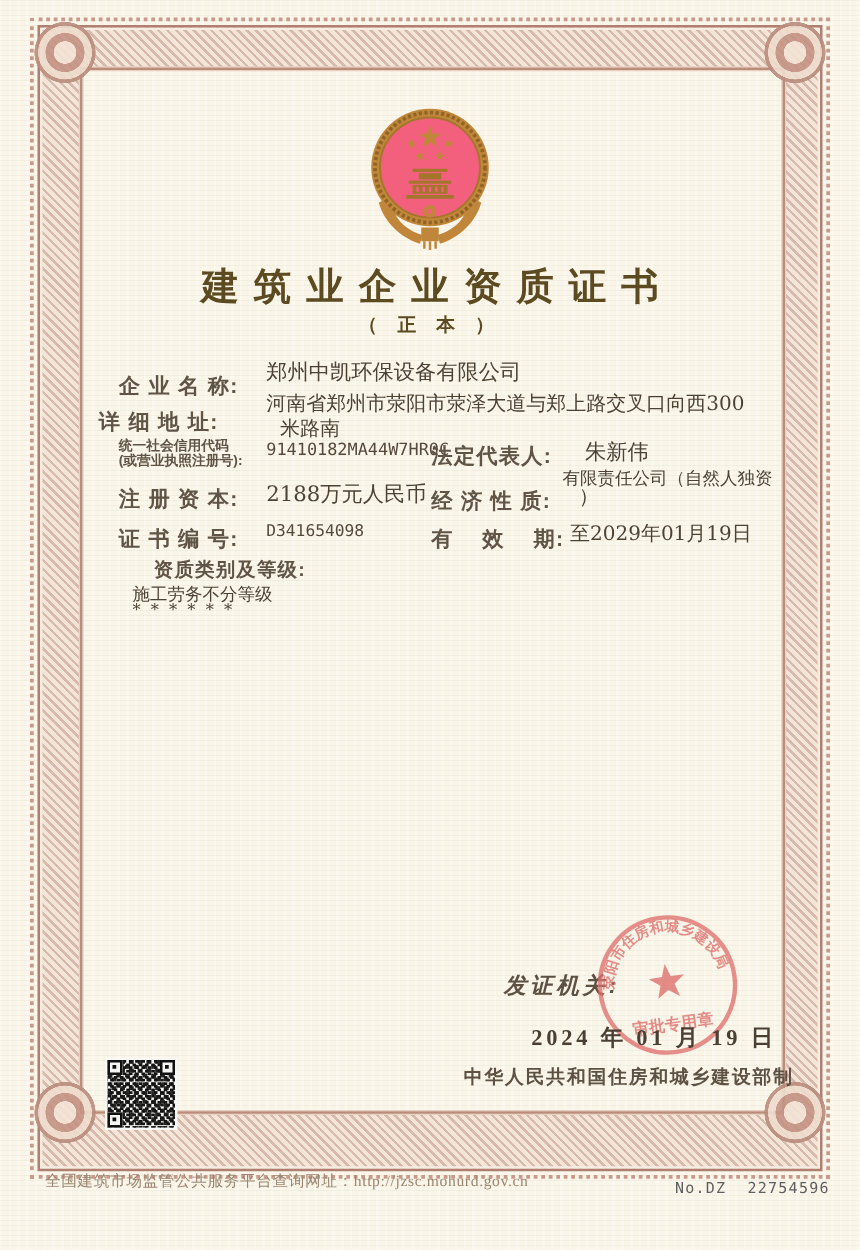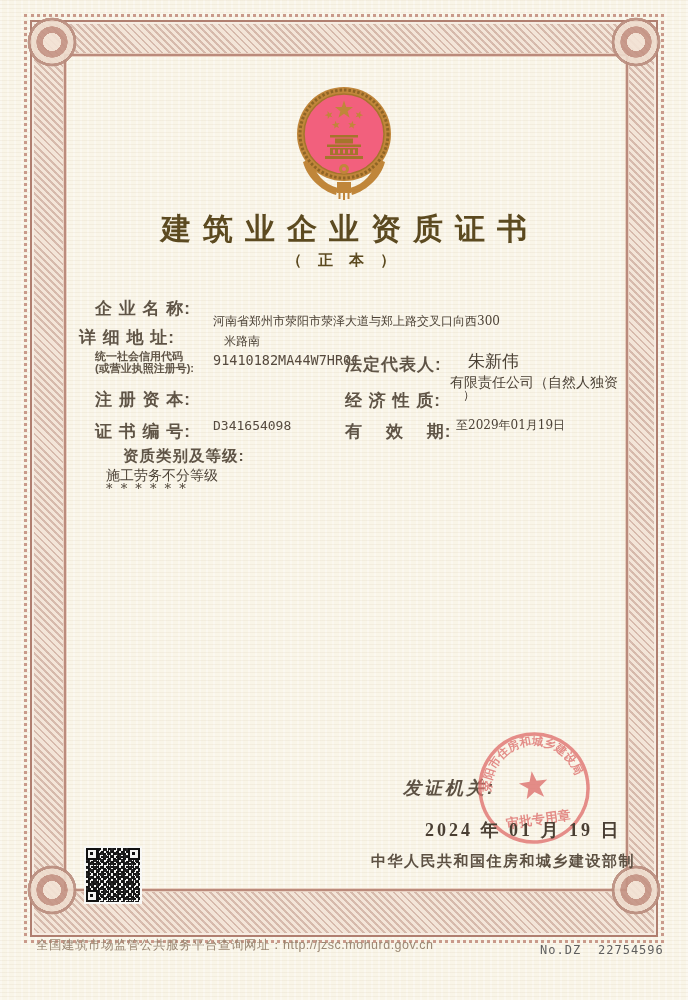--- a/index.html
+++ b/index.html
@@ -44,39 +44,39 @@
   .abs{position:absolute;white-space:nowrap;}
   .title{left:0;right:0;top:209px;text-align:center;
     font-size:30px;font-weight:bold;color:#5c4a20;
     letter-spacing:12px;text-indent:12px;}
   .subtitle{left:0;right:0;top:251px;text-align:center;
     font-size:15px;font-weight:bold;color:#5c4a20;letter-spacing:6px;}
 
   .lab{font-weight:bold;color:#5f5446;font-size:17px;letter-spacing:1px;}
   .lab-sm{font-weight:bold;color:#5f5446;font-size:11px;letter-spacing:0;}
   .val{font-family:"DejaVu Serif",serif;color:#4c4236;font-size:17px;}
-  .val-sm{font-family:"DejaVu Serif",serif;color:#4c4236;font-size:12px;}
+  .val-sm{font-family:"DejaVu Serif",serif;color:#4c4236;font-size:16px;}
   .val-mono{font-family:"DejaVu Sans Mono",monospace;color:#564a3e;}
 
   .stamp-wrap{left:474px;top:728px;width:120px;height:120px;opacity:.78;transform:rotate(-8deg);}
   .issuer{left:403px;top:776px;font-size:18px;font-weight:bold;color:#5d5143;letter-spacing:3px;font-style:italic;}
   .date{left:425px;top:818px;font-family:"Liberation Serif",serif;font-weight:600;
         font-size:18px;color:#4a3f33;letter-spacing:3px;}
   .madeby{left:371px;top:852px;font-size:15px;font-weight:bold;color:#5d5143;letter-spacing:1.5px;}
 
   .qr{left:84px;top:846px;width:58px;height:58px;background:#f8f8f6;padding:2px;box-sizing:border-box;}
   .qr-pat{position:relative;width:100%;height:100%;
     background:
       conic-gradient(from 0deg, rgba(20,20,20,.92) 25%, rgba(0,0,0,0) 0 50%, rgba(20,20,20,.92) 0 75%, rgba(0,0,0,0) 0) 0 0/7px 7px,
       conic-gradient(from 0deg, #141414 25%, #f4f4f2 0 50%, #141414 0 75%, #f4f4f2 0) 0 0/5px 5px;}
   .fp{position:absolute;width:12px;height:12px;border:2.5px solid #111;background:#f4f4f2;box-sizing:border-box;}
   .fp::after{content:"";position:absolute;left:2px;top:2px;width:3px;height:3px;background:#111;}
   .fp1{left:0;top:0;} .fp2{right:0;top:0;} .fp3{left:0;bottom:0;}
 
-  .footer-query{left:36px;top:937px;font-size:12.5px;color:#9a8772;letter-spacing:.5px;}
+  .footer-query{left:36px;top:937px;font-size:12.5px;color:#9a8772;letter-spacing:.5px;font-family:Liberation Serif, serif;}
   .serial{font-family:"DejaVu Sans Mono",monospace;font-size:12px;color:#5f5f5f;letter-spacing:1px;padding-left:12px;}
   .serial-prefix{left:528px;top:943px;} .serial-number{left:586px;top:943px;}
 </style>
 </head>
 <body>
 
 <div class="cert">
   <div class="frame"></div>
   <div class="frame-inner"></div>
   <div class="corner c-tl"></div>
@@ -118,33 +118,35 @@
       <rect x="59" y="65.5" width="2" height="4"></rect>
     </g>
     <circle cx="50" cy="85" r="5" fill="#c0863a"></circle>
     <circle cx="50" cy="85" r="2" fill="#f2607d"></circle>
   </svg>
 
   <div class="abs title">建筑业企业资质证书</div>
   <div class="abs subtitle">（ 正  本 ）</div>
 
   <div class="abs lab" style="left:95px;top:297px;">企 业 名 称:</div>
+  <div class="abs val" style="left:213px;top:286px;">郑州中凯环保设备有限公司</div>
 
   <div class="abs lab" style="left:79px;top:326px;">详 细 地 址:</div>
   <div class="abs val-sm" style="left:213px;top:313px;">河南省郑州市荥阳市荥泽大道与郑上路交叉口向西300</div>
   <div class="abs val-sm" style="left:213px;top:333px;margin-left:11px;">米路南</div>
 
   <div class="abs lab-sm" style="left:95px;top:349px;">统一社会信用代码</div>
   <div class="abs lab-sm" style="left:95px;top:361px;">(或营业执照注册号):</div>
   <div class="abs val-mono" style="left:213px;top:352px;font-size:13.5px;">91410182MA44W7HR0C</div>
   <div class="abs lab" style="left:345px;top:353px;">法定代表人:</div>
   <div class="abs val" style="left:468px;top:350px;">朱新伟</div>
 
   <div class="abs val-sm" style="left:450px;top:374px;font-size:14px;">有限责任公司（自然人独资</div>
   <div class="abs lab" style="left:95px;top:388px;">注 册 资 本:</div>
+  <div class="abs val" style="left:213px;top:384px;">2188万元人民币</div>
   <div class="abs lab" style="left:345px;top:389px;">经 济 性 质:</div>
   <div class="abs val-sm" style="left:463px;top:387px;">）</div>
 
   <div class="abs lab" style="left:95px;top:420px;">证 书 编 号:</div>
   <div class="abs val-mono" style="left:213px;top:418px;font-size:13px;">D341654098</div>
   <div class="abs lab" style="left:345px;top:420px;white-space:pre;">有    效    期:</div>
   <div class="abs val-sm" style="left:456px;top:417px;">至2029年01月19日</div>
 
   <div class="abs lab" style="left:95px;top:446px;font-size:15.5px;margin-left:28px;">资质类别及等级:</div>
   <div class="abs val-sm" style="left:106px;top:467px;font-size:14px;">施工劳务不分等级</div>

